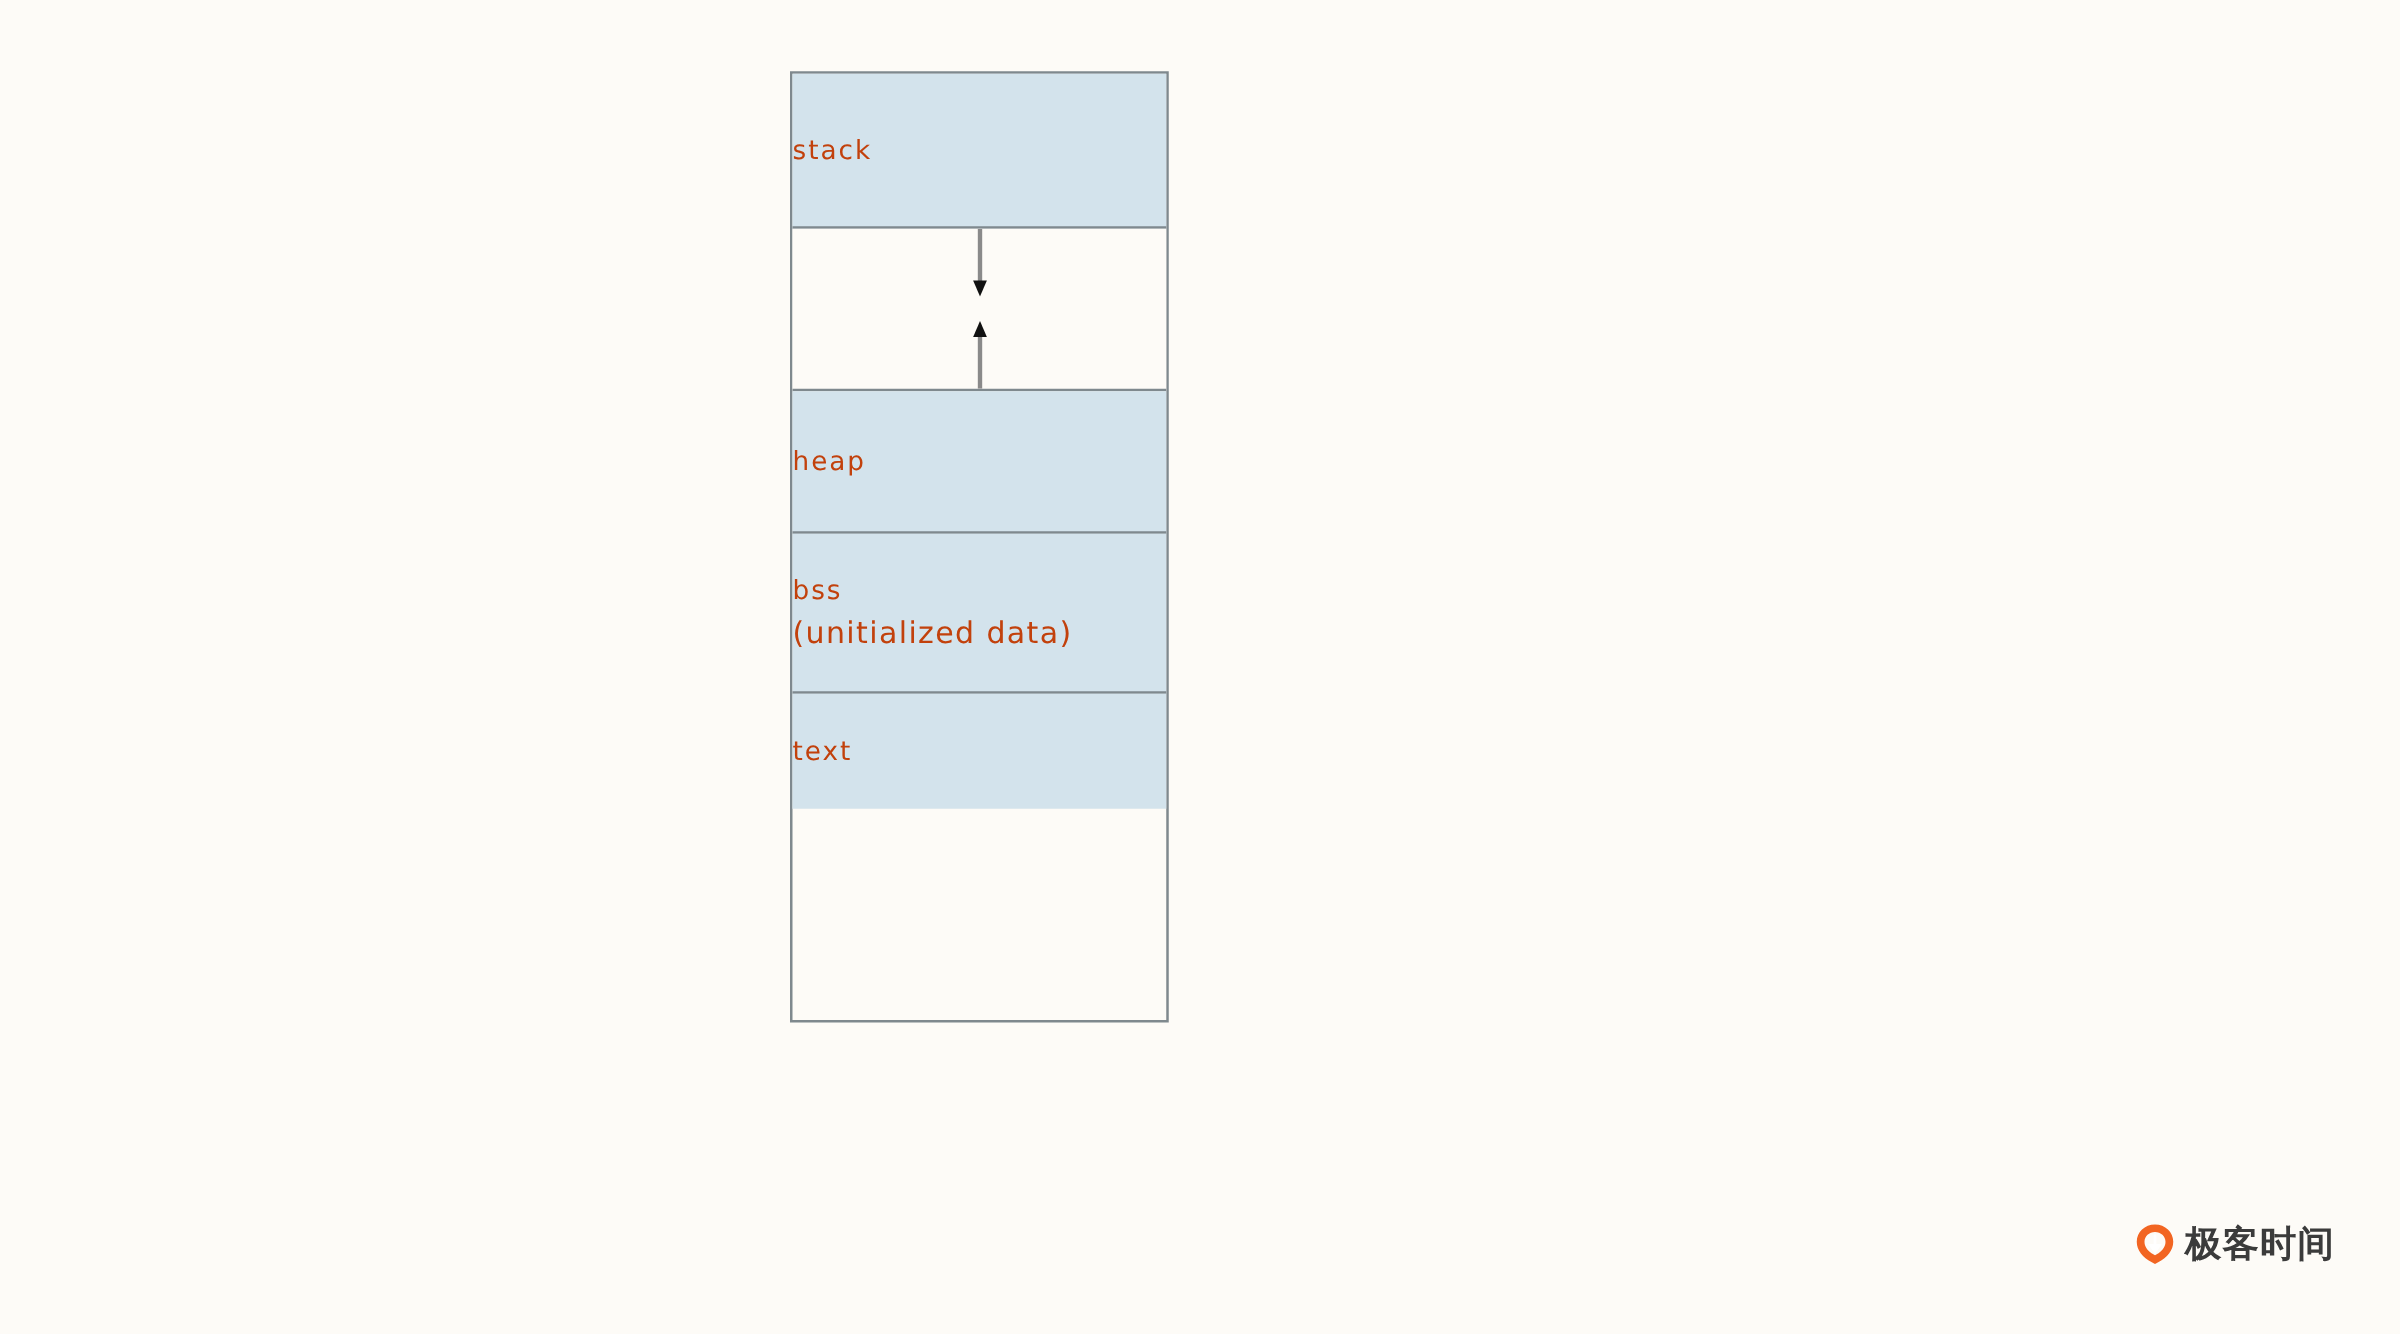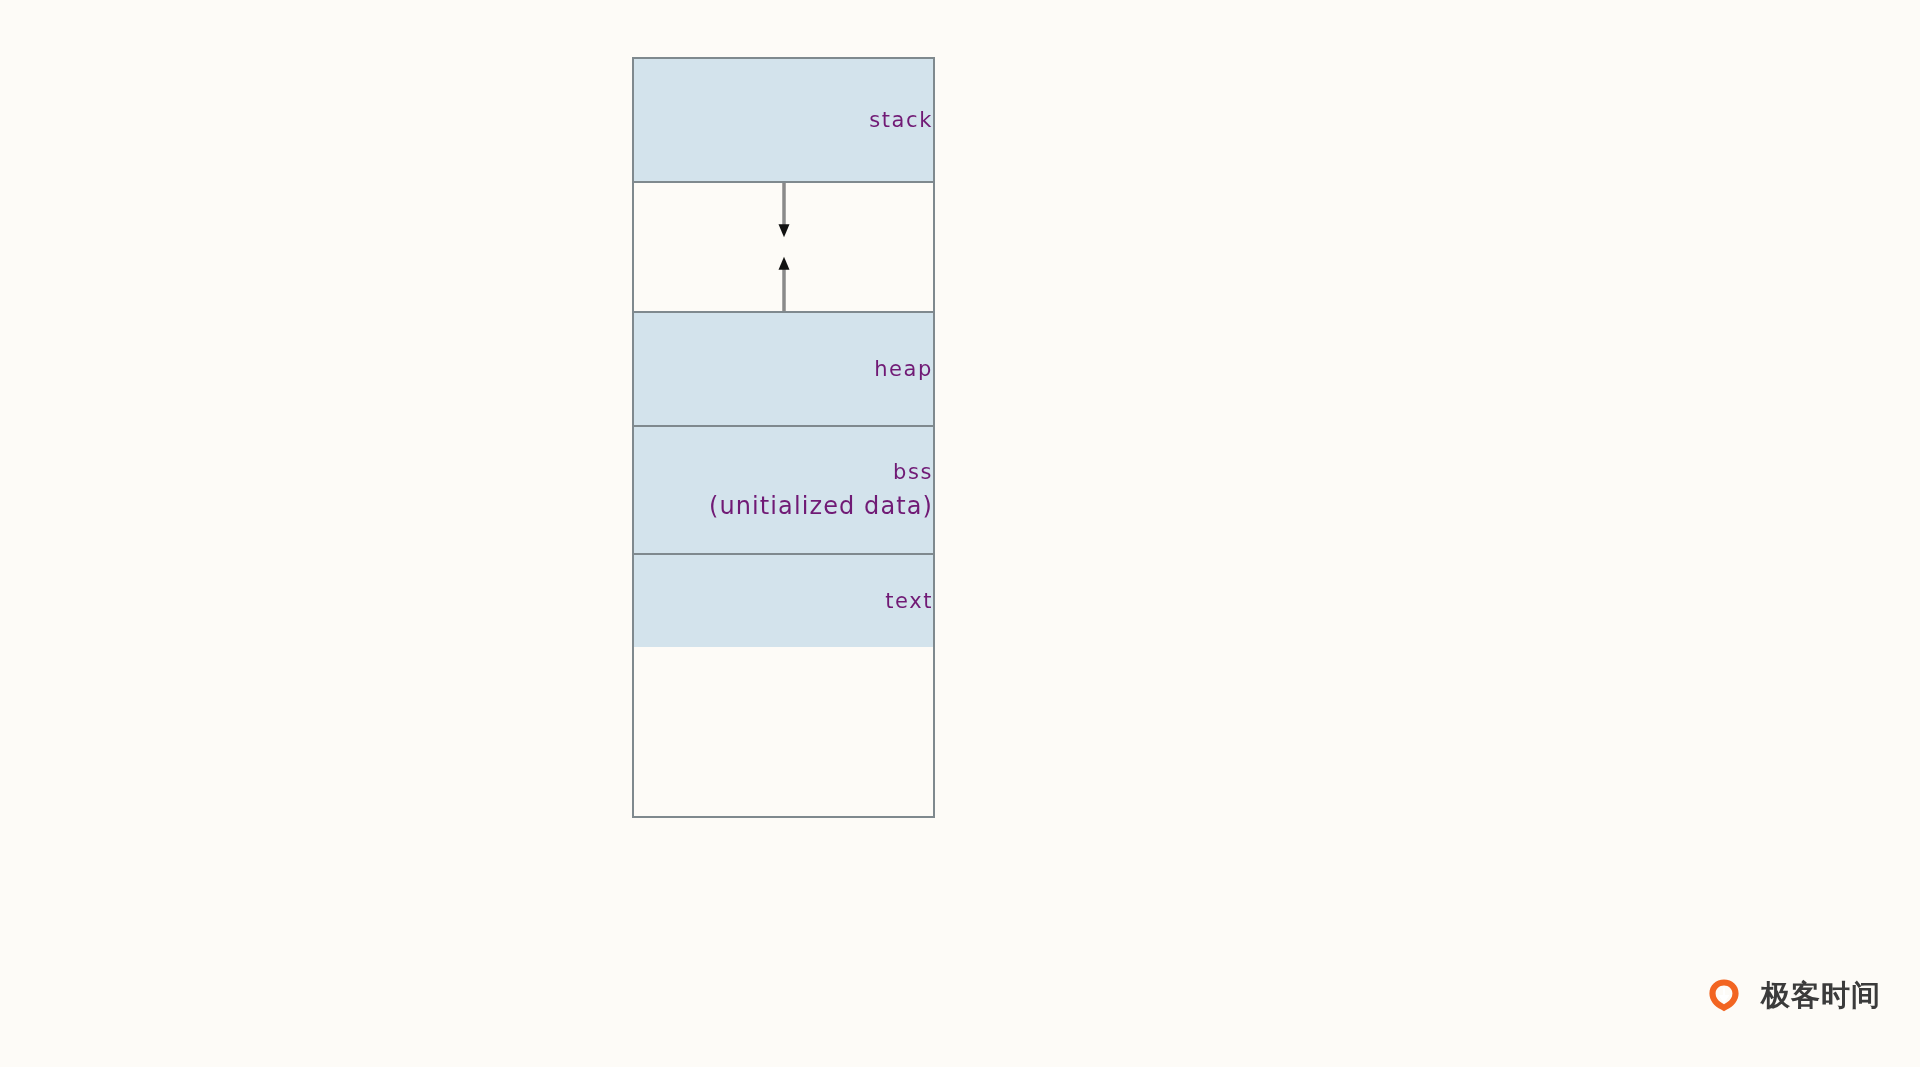--- a/index.html
+++ b/index.html
@@ -28,38 +28,38 @@
     background: #fdfbf7;
     display: flex;
     flex-direction: column;
   }
 
   .band {
     position: relative;
     box-sizing: border-box;
     display: flex;
     flex-direction: column;
-    align-items: flex-end;
+    align-items: flex-start;
     justify-content: center;
     background: #d3e3ec;
     border-bottom: 2px solid #7f898e;
-    color: #701a75;
+    color: #c2410c;
   }
   .band:last-child {
     border-bottom: none;
   }
   .band.gap {
     background: #fdfbf7;
   }
 
   
   .band.stack { height: 124px; }
   .band.gap   { height: 130px; }
   .band.heap  { height: 114px; }
-  .band.bss   { height: 128px; padding-left: 11px; }
+  .band.bss   { height: 128px; }
   .band.data  { height: 125px; }
   .band.text  { height: 92px; }
 
   .band-label {
     font-size: 21px;
     letter-spacing: 1.6px;
     font-weight: 400;
     line-height: 1.25;
     text-align: center;
     white-space: nowrap;
@@ -86,21 +86,21 @@
     height: 100%;
   }
 
   
   #watermark {
     position: absolute;
     left: 1706px;
     top: 977px;
     display: flex;
     align-items: center;
-    gap: 19px;
+    gap: 6px;
   }
   #watermark .wm-mark {
     width: 36px;
     height: 36px;
     flex: 0 0 36px;
   }
   #watermark .wm-text {
     font-size: 29px;
     font-weight: 700;
     color: #3b3b3b;

